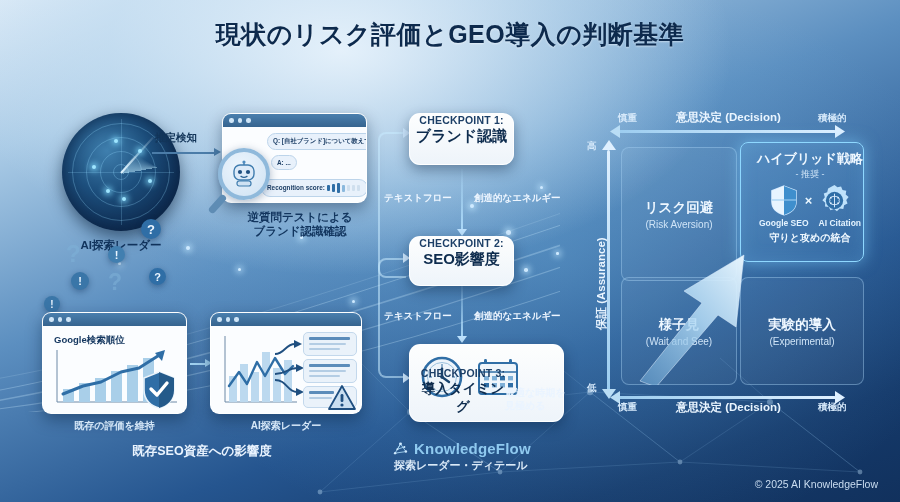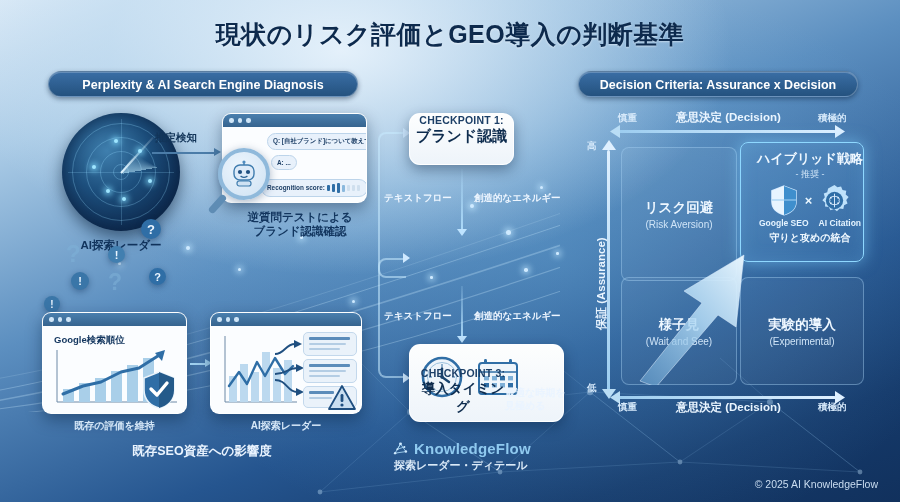--- a/index.html
+++ b/index.html
@@ -178,22 +178,20 @@
     <div class="dot" style="left:506px;top:230px;width:5px;height:5px;"></div>
     <div class="dot" style="left:540px;top:186px;width:3px;height:3px;"></div>
     <div class="dot" style="left:524px;top:268px;width:3.5px;height:3.5px;"></div>
     <div class="dot" style="left:556px;top:252px;width:2.5px;height:2.5px;"></div>
     <div class="dot" style="left:352px;top:300px;width:3px;height:3px;"></div>
     <div class="dot" style="left:430px;top:276px;width:2.5px;height:2.5px;"></div>
   </div>
 
   <div class="title">現状のリスク評価とGEO導入の判断基準</div>
 
-  <div class="pill" id="pill-left">Perplexity &amp; AI Search Engine Diagnosis</div>
-  <div class="pill" id="pill-right">Decision Criteria: Assurance x Decision</div>
 
   <div class="radar">
     <div class="ring" style="width:98px;height:98px;"></div>
     <div class="ring" style="width:70px;height:70px;"></div>
     <div class="ring" style="width:42px;height:42px;"></div>
     <div class="ring" style="width:16px;height:16px;"></div>
     <div style="position:absolute;left:50%;top:6px;bottom:6px;width:1px;background:rgba(150,220,255,.22);"></div>
     <div style="position:absolute;top:50%;left:6px;right:6px;height:1px;background:rgba(150,220,255,.22);"></div>
     <div class="sweep"></div>
     <div style="position:absolute;left:59px;top:59px;width:48px;height:2px;background:linear-gradient(90deg,#dff4ff,rgba(223,244,255,.1));transform-origin:0 50%;transform:rotate(-48deg);"></div>
@@ -359,20 +357,24 @@
   <div class="flowlbl" style="left:384px;top:192px;">テキストフロー</div>
   <div class="flowlbl" style="left:474px;top:192px;">創造的なエネルギー</div>
   <div class="flowlbl" style="left:384px;top:310px;">テキストフロー</div>
   <div class="flowlbl" style="left:474px;top:310px;">創造的なエネルギー</div>
 
   <div class="cp" style="left:409px;top:113px;width:105px;height:52px;">
     <div class="k">CHECKPOINT 1:</div>
     <div class="v">ブランド認識</div>
   </div>
 
+  <div class="cp" style="left:409px;top:236px;width:105px;height:50px;">
+    <div class="k">CHECKPOINT 2:</div>
+    <div class="v">SEO影響度</div>
+  </div>
 
   <div class="cp" style="left:409px;top:344px;width:155px;height:78px;flex-direction:row;align-items:flex-start;justify-content:flex-start;padding:8px 8px 0 10px;">
     <svg viewBox="0 0 44 44" width="44" height="44" style="margin-top:2px;">
       <circle cx="22" cy="22" r="19" fill="#eef5fb" stroke="#2f6ea6" stroke-width="2.6"></circle>
       <circle cx="22" cy="22" r="14.5" fill="none" stroke="#9cc2de" stroke-width="1"></circle>
       <g stroke="#5d8cb5" stroke-width="1.3">
         <line x1="22" y1="9" x2="22" y2="12"></line>
           <line x1="22" y1="32" x2="22" y2="35"></line>
         <line x1="9" y1="22" x2="12" y2="22"></line>
           <line x1="32" y1="22" x2="35" y2="22"></line>

